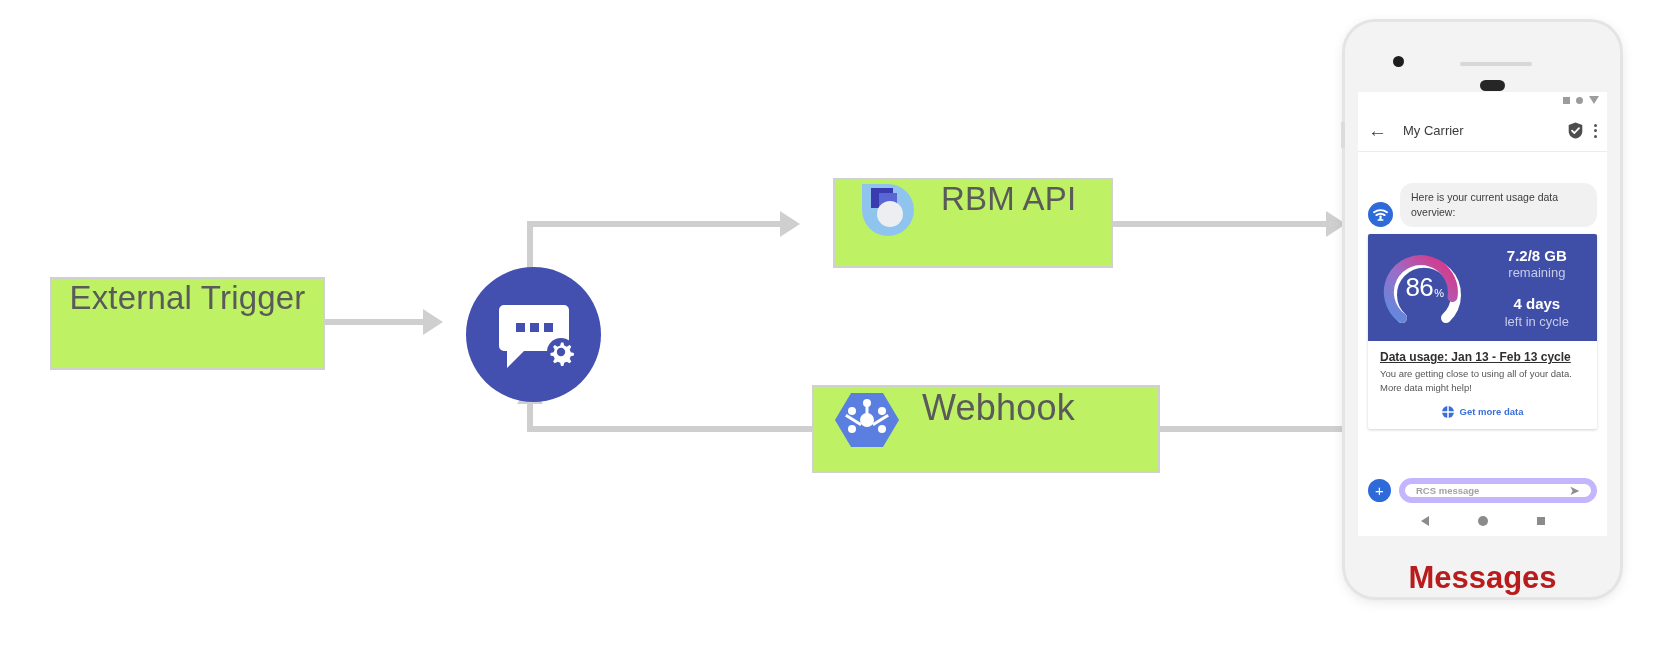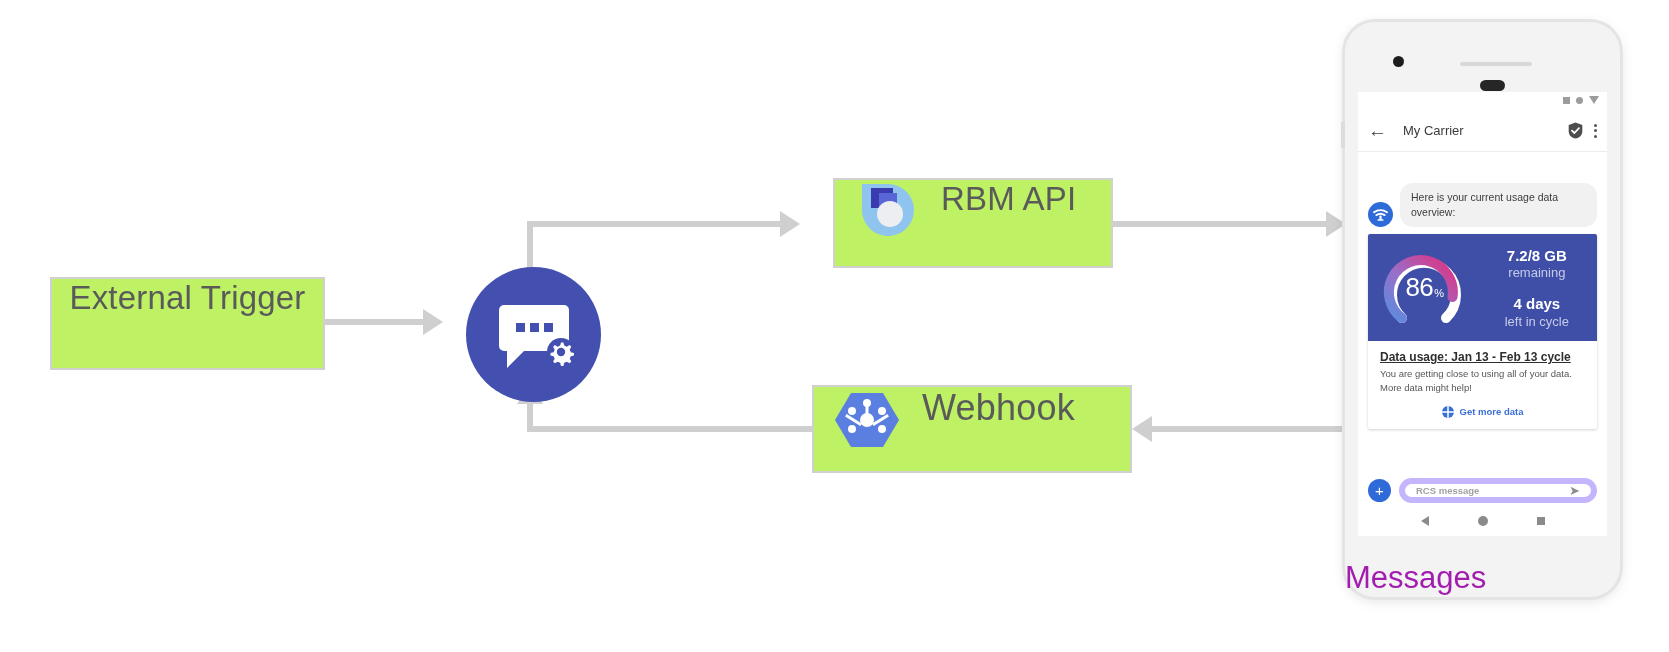--- a/index.html
+++ b/index.html
@@ -23,21 +23,21 @@
 
   
   #ext-trigger{left:50px;top:277px;width:275px;height:93px;justify-content:center;}
   #ext-trigger .node-label{font-size:33px;}
 
   
   #rbm-api-box{left:833px;top:178px;width:280px;height:90px;padding-left:22px;gap:22px;}
   #rbm-api-box .node-label{font-size:33px;}
 
   
-  #webhook-box{left:812px;top:385px;width:320px;height:88px;padding-left:20px;gap:22px;}
+  #webhook-box{left:812px;top:385px;width:348px;height:88px;padding-left:20px;gap:22px;}
   #webhook-box .node-label{font-size:36px;}
 
   
   #agent-circle{
     position:absolute;left:466px;top:267px;width:135px;height:135px;
     border-radius:50%;background:#4350b0;
   }
   #agent-label{
     position:absolute;left:440px;top:452px;width:190px;text-align:center;
     font-size:31px;color:#5d5d5d;font-weight:300;
@@ -148,22 +148,22 @@
   
   #nav-bar{
     position:absolute;left:0;bottom:0;width:100%;height:30px;background:#fff;
     display:flex;align-items:center;justify-content:space-around;padding:0 38px;box-sizing:border-box;
   }
   .nav-back{width:0;height:0;border-top:5px solid transparent;border-bottom:5px solid transparent;border-right:8px solid #8b8b8b;}
   .nav-home{width:10px;height:10px;border-radius:50%;background:#8b8b8b;}
   .nav-recent{width:8px;height:8px;background:#8b8b8b;}
 
   #phone-label{
-    position:absolute;left:1345px;top:560px;width:275px;
-    font-size:31px;color:#a21caf;font-weight:400;
+    position:absolute;left:1345px;top:560px;width:275px;text-align:center;
+    font-size:31px;color:#b91c1c;font-weight:700;
   }
 </style>
 </head>
 <body>
 
 <div class="stage">
 
   <div class="wire" style="left:325px;top:319px;width:98px;height:6px;"></div>
   <div class="arrow arrow-r" style="left:423px;top:309px;"></div>
 

